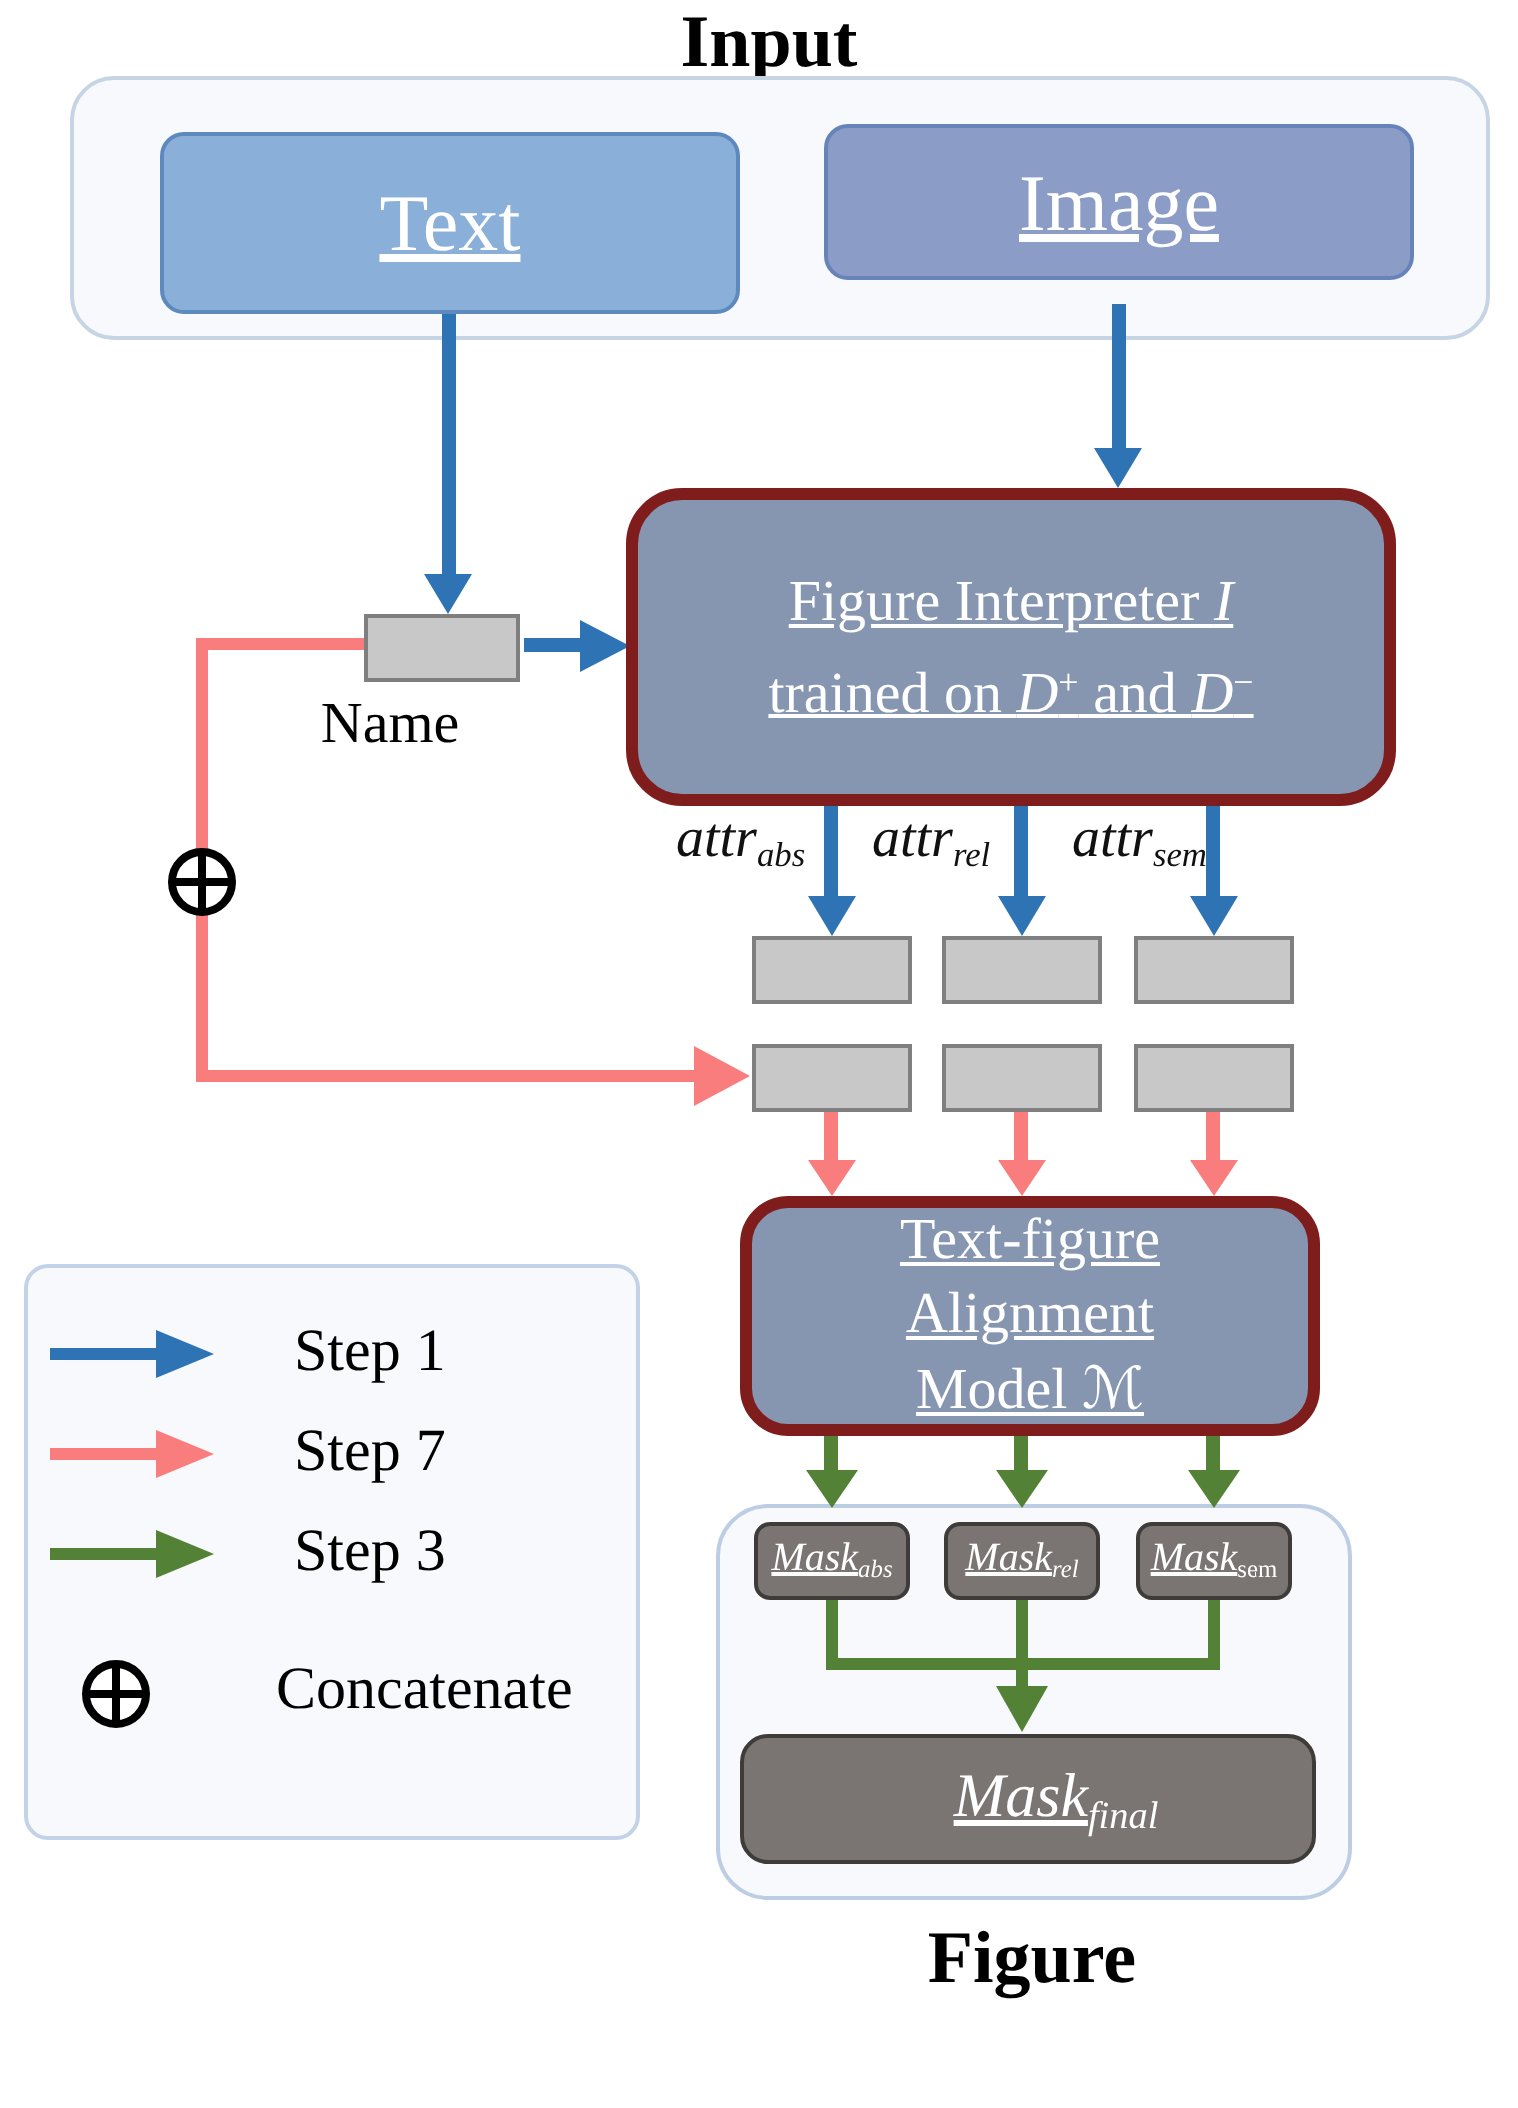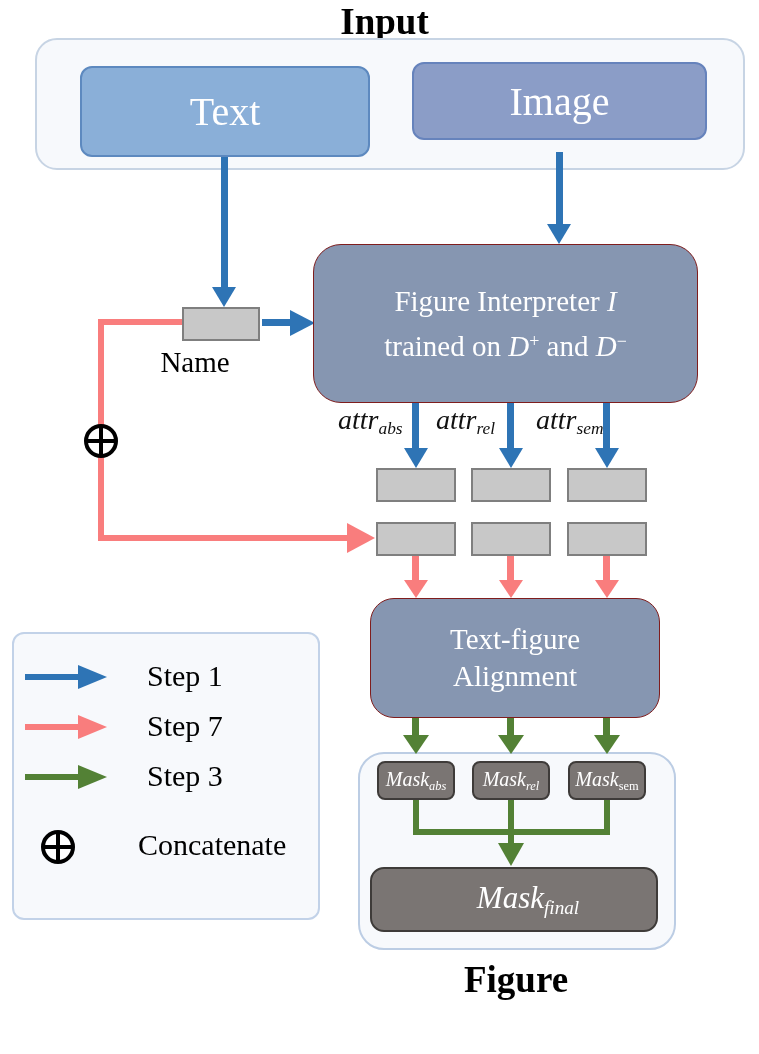--- a/index.html
+++ b/index.html
@@ -1,34 +1,34 @@
 <!DOCTYPE html>
 <html><head>
 <meta charset="utf-8">
 <style>
   html,body{margin:0;padding:0;background:#fff;}
   .canvas{position:relative;width:759px;height:1054px;background:#ffffff;overflow:hidden;
           font-family:"Liberation Serif", serif;color:#000;}
   .abs{position:absolute;}
-  .box{position:absolute;box-sizing:border-box;}
+  .box{position:absolute;box-sizing:border-box;text-decoration:underline;}
   .ctr{display:flex;align-items:center;justify-content:center;text-align:center;}
   .grp{display:contents;}
 
   
   .frame{background:#F7F9FC;border:2px solid #C7D4E4;}
   .input-frame{left:35px;top:38px;width:710px;height:132px;border-radius:22px;}
   .output-frame{left:358px;top:752px;width:318px;height:198px;border-radius:26px;border-color:#BCCDE4;}
   .legend-frame{left:12px;top:632px;width:308px;height:288px;border-radius:12px;border-color:#C2D2E8;}
 
   
   .text-box{left:80px;top:66px;width:290px;height:91px;border-radius:12px;
             background:#8AAFD8;border:2px solid #5D89BF;color:#fff;font-size:40px;}
   .image-box{left:412px;top:62px;width:295px;height:78px;border-radius:12px;
              background:#8B9DC7;border:2px solid #6683BC;color:#fff;font-size:40px;}
-  .slate{background:#8696B1;border:1px solid #7f1d1d;color:#fff;}
+  .slate{background:#8696B1;border:6px solid #7f1d1d;color:#fff;}
   .interp-box{left:313px;top:244px;width:385px;height:159px;border-radius:28px;
               font-size:29px;line-height:40px;flex-direction:column;}
   .align-box{left:370px;top:598px;width:290px;height:120px;border-radius:24px;
              font-size:29px;line-height:37px;flex-direction:column;}
   .gray-sm{background:#C8C8C8;border:2px solid #7F7F7F;}
   .darkbox{background:#7A7573;border:2px solid #3E3B39;color:#fff;}
   .mask-sm{top:761px;width:78px;height:39px;border-radius:8px;font-size:20px;}
   .mask-final{left:370px;top:867px;width:288px;height:65px;border-radius:14px;font-size:31px;padding-left:28px;}
 
   
@@ -163,20 +163,21 @@
   <div class="box gray-sm" style="left:471px;top:468px;width:80px;height:34px;"></div>
   <div class="box gray-sm" style="left:567px;top:468px;width:80px;height:34px;"></div>
   <div class="box gray-sm" style="left:376px;top:522px;width:80px;height:34px;"></div>
   <div class="box gray-sm" style="left:471px;top:522px;width:80px;height:34px;"></div>
   <div class="box gray-sm" style="left:567px;top:522px;width:80px;height:34px;"></div>
 
   
   <div class="box ctr slate align-box">
     <div>Text-figure</div>
     <div>Alignment</div>
+    <div><span>Model </span><span class="script-m">ℳ</span></div>
   </div>
 
   
   <div class="box ctr darkbox mask-sm" style="left:377px;">
     <span class="it"><span>Mask</span><span class="sub">abs</span></span>
   </div>
   <div class="box ctr darkbox mask-sm" style="left:472px;">
     <span class="it"><span>Mask</span><span class="sub">rel</span></span>
   </div>
   <div class="box ctr darkbox mask-sm" style="left:568px;">

